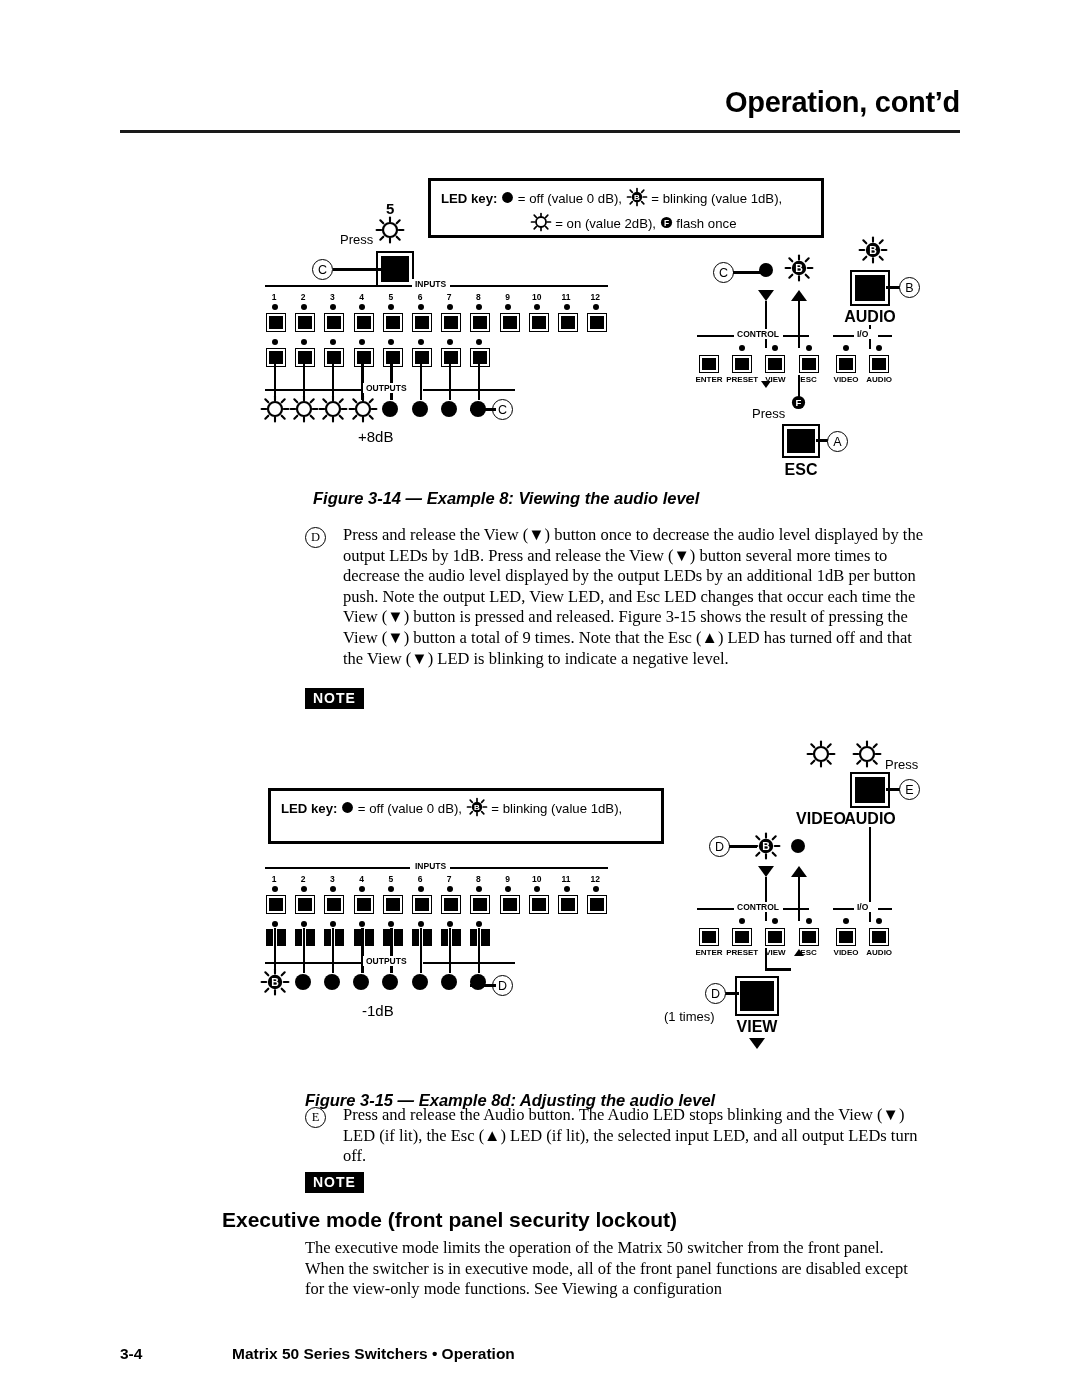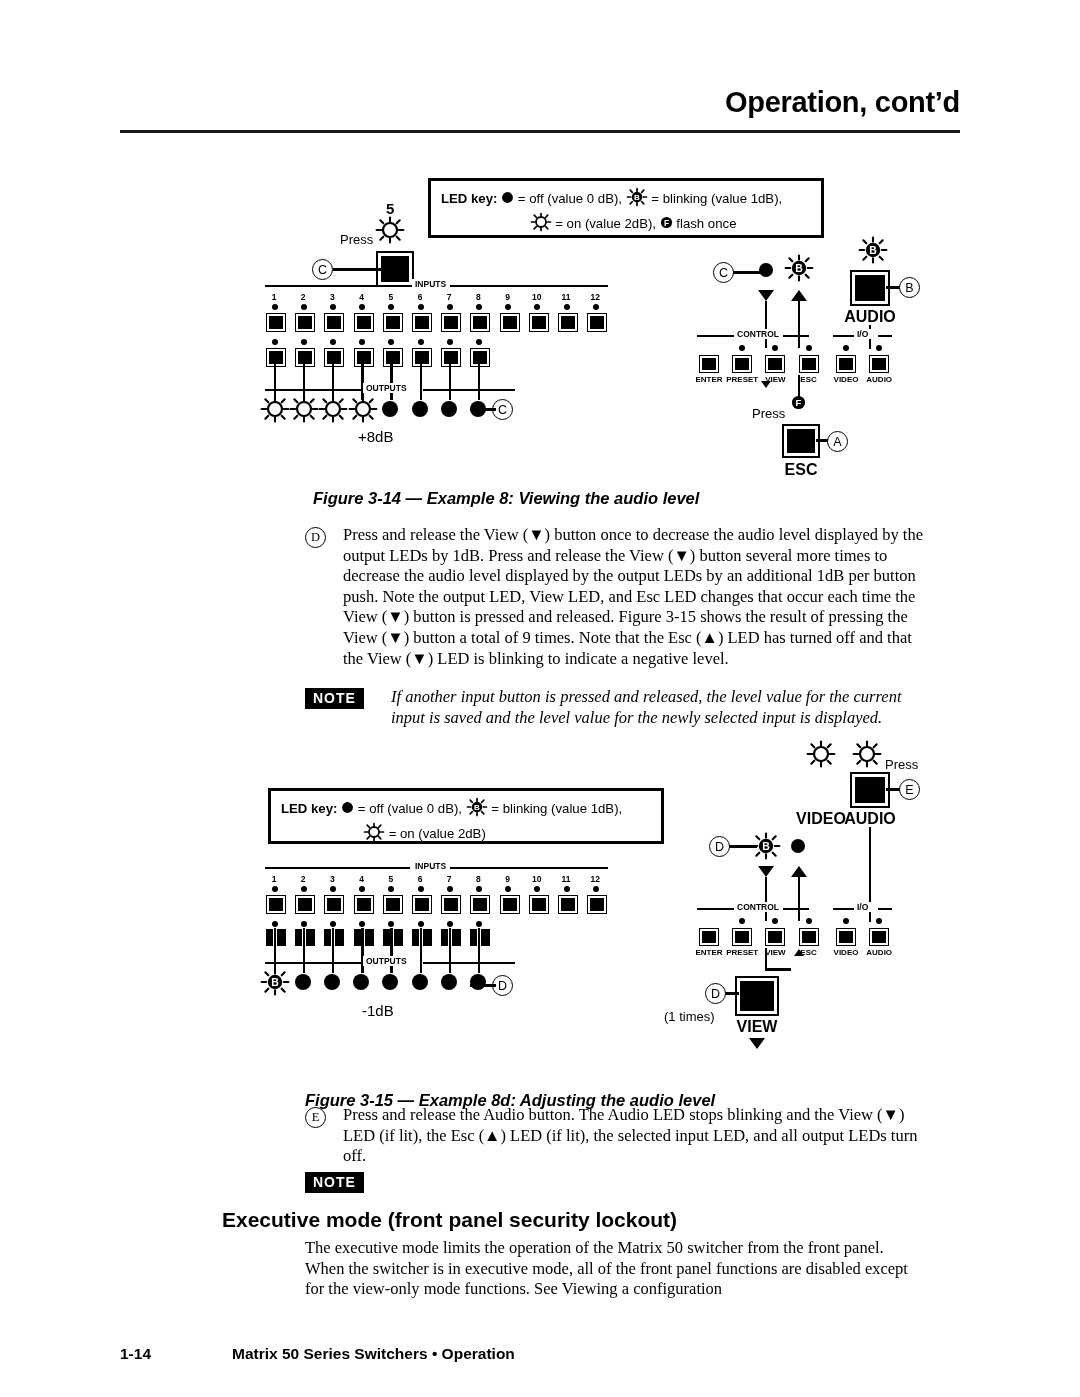--- a/index.html
+++ b/index.html
@@ -384,21 +384,20 @@
 
 <div class="fig-caption" style="left:313px;top:489px;">Figure 3-14 — Example 8:  Viewing the audio level</div>
 
 <div class="step body-text" style="left:305px;top:525px;width:618px;">
   <div class="bullet">D</div>
   <div class="txt">Press and release the View (▼) button once to decrease the audio level displayed by the output LEDs by 1dB.  Press and release the View (▼) button several more times to decrease the audio level displayed by the output LEDs by an additional 1dB per button push.  Note the output LED, View LED, and Esc LED changes that occur each time the View (▼) button is pressed and released.  Figure 3-15 shows the result of pressing the View (▼) button a total of 9 times.  Note that the Esc (▲) LED has turned off and that the View (▼) LED is blinking to indicate a negative level.</div>
 </div>
 
 <div class="note-row" style="left:305px;top:687px;width:625px;">
   <div class="note-badge">NOTE</div>
-  <div class="note-txt body-text">If another input button is pressed and released, the level value for the current input is saved and the level value for the newly selected input is displayed.</div>
 </div>
 
 <div class="ledkey" style="left:268px;top:788px;width:396px;height:56px;">
   <div class="l1">
     <b>LED key:</b>
     <span class="inline-ico">
       <svg width="13" height="13" viewBox="0 0 13 13">
           <circle cx="6.5" cy="6.5" r="5.4" fill="#000"></circle>
         </svg>
     </span>
@@ -413,38 +412,20 @@
           <line x1="4.2" y1="3.2" x2="6.3" y2="5.3"></line>
             <line x1="15.7" y1="14.7" x2="17.8" y2="16.8"></line>
           <line x1="17.8" y1="3.2" x2="15.7" y2="5.3"></line>
             <line x1="6.3" y1="14.7" x2="4.2" y2="16.8"></line>
         </g>
         <circle cx="11" cy="10" r="5.2" fill="#000"></circle>
         <text x="11" y="13.3" font-size="8" font-family="Liberation Sans, sans-serif" fill="#fff" text-anchor="middle" font-weight="bold">B</text>
       </svg>
     </span>
     <span>= blinking (value 1dB),</span>
-  </div>
-  <div class="l2" style="text-align:left;padding-left:82px;">
-    <span class="inline-ico">
-      <svg width="22" height="20" viewBox="0 0 22 20">
-        <g stroke="#000" stroke-width="1.7" stroke-linecap="round">
-          <line x1="11" y1="1.5" x2="11" y2="4.5"></line>
-            <line x1="11" y1="15.5" x2="11" y2="18.5"></line>
-          <line x1="1.5" y1="10" x2="4.8" y2="10"></line>
-            <line x1="17.2" y1="10" x2="20.5" y2="10"></line>
-          <line x1="4.2" y1="3.2" x2="6.3" y2="5.3"></line>
-            <line x1="15.7" y1="14.7" x2="17.8" y2="16.8"></line>
-          <line x1="17.8" y1="3.2" x2="15.7" y2="5.3"></line>
-            <line x1="6.3" y1="14.7" x2="4.2" y2="16.8"></line>
-        </g>
-        <circle cx="11" cy="10" r="5.0" fill="none" stroke="#000" stroke-width="1.8"></circle>
-      </svg>
-    </span>
-    <span>= on (value 2dB)</span>
   </div>
 </div>
 
 <div class="railline" style="left:265px;top:867px;width:145px;"></div>
 <div class="railline" style="left:450px;top:867px;width:158px;"></div>
 <div class="raillabel" style="left:412px;top:861px;">INPUTS</div>
 
 <div id="fig2-matrix">
     <div class="numlbl" style="left:267px;top:874px">1</div>
     <div class="dot" style="left:271.5px;top:886px"></div>
@@ -680,14 +661,14 @@
 <div class="note-row" style="left:305px;top:1171px;width:625px;">
   <div class="note-badge">NOTE</div>
 </div>
 
 <h2 class="sec" style="left:222px;top:1208px;">Executive mode (front panel security lockout)</h2>
 <div class="body-text" style="position:absolute;left:305px;top:1238px;width:618px;">
   <span>The executive mode limits the operation of the Matrix 50 switcher from the front panel.  When the switcher is in executive mode, all of the front panel functions are disabled except for the view-only mode functions.  See Viewing a configuration</span>
 </div>
 
 <div class="footer">
-  <span class="pg">1-14</span><span>Matrix 50 Series Switchers • Operation</span>
+  <span class="pg">3-4</span><span>Matrix 50 Series Switchers • Operation</span>
 </div>
 
 </body></html>

